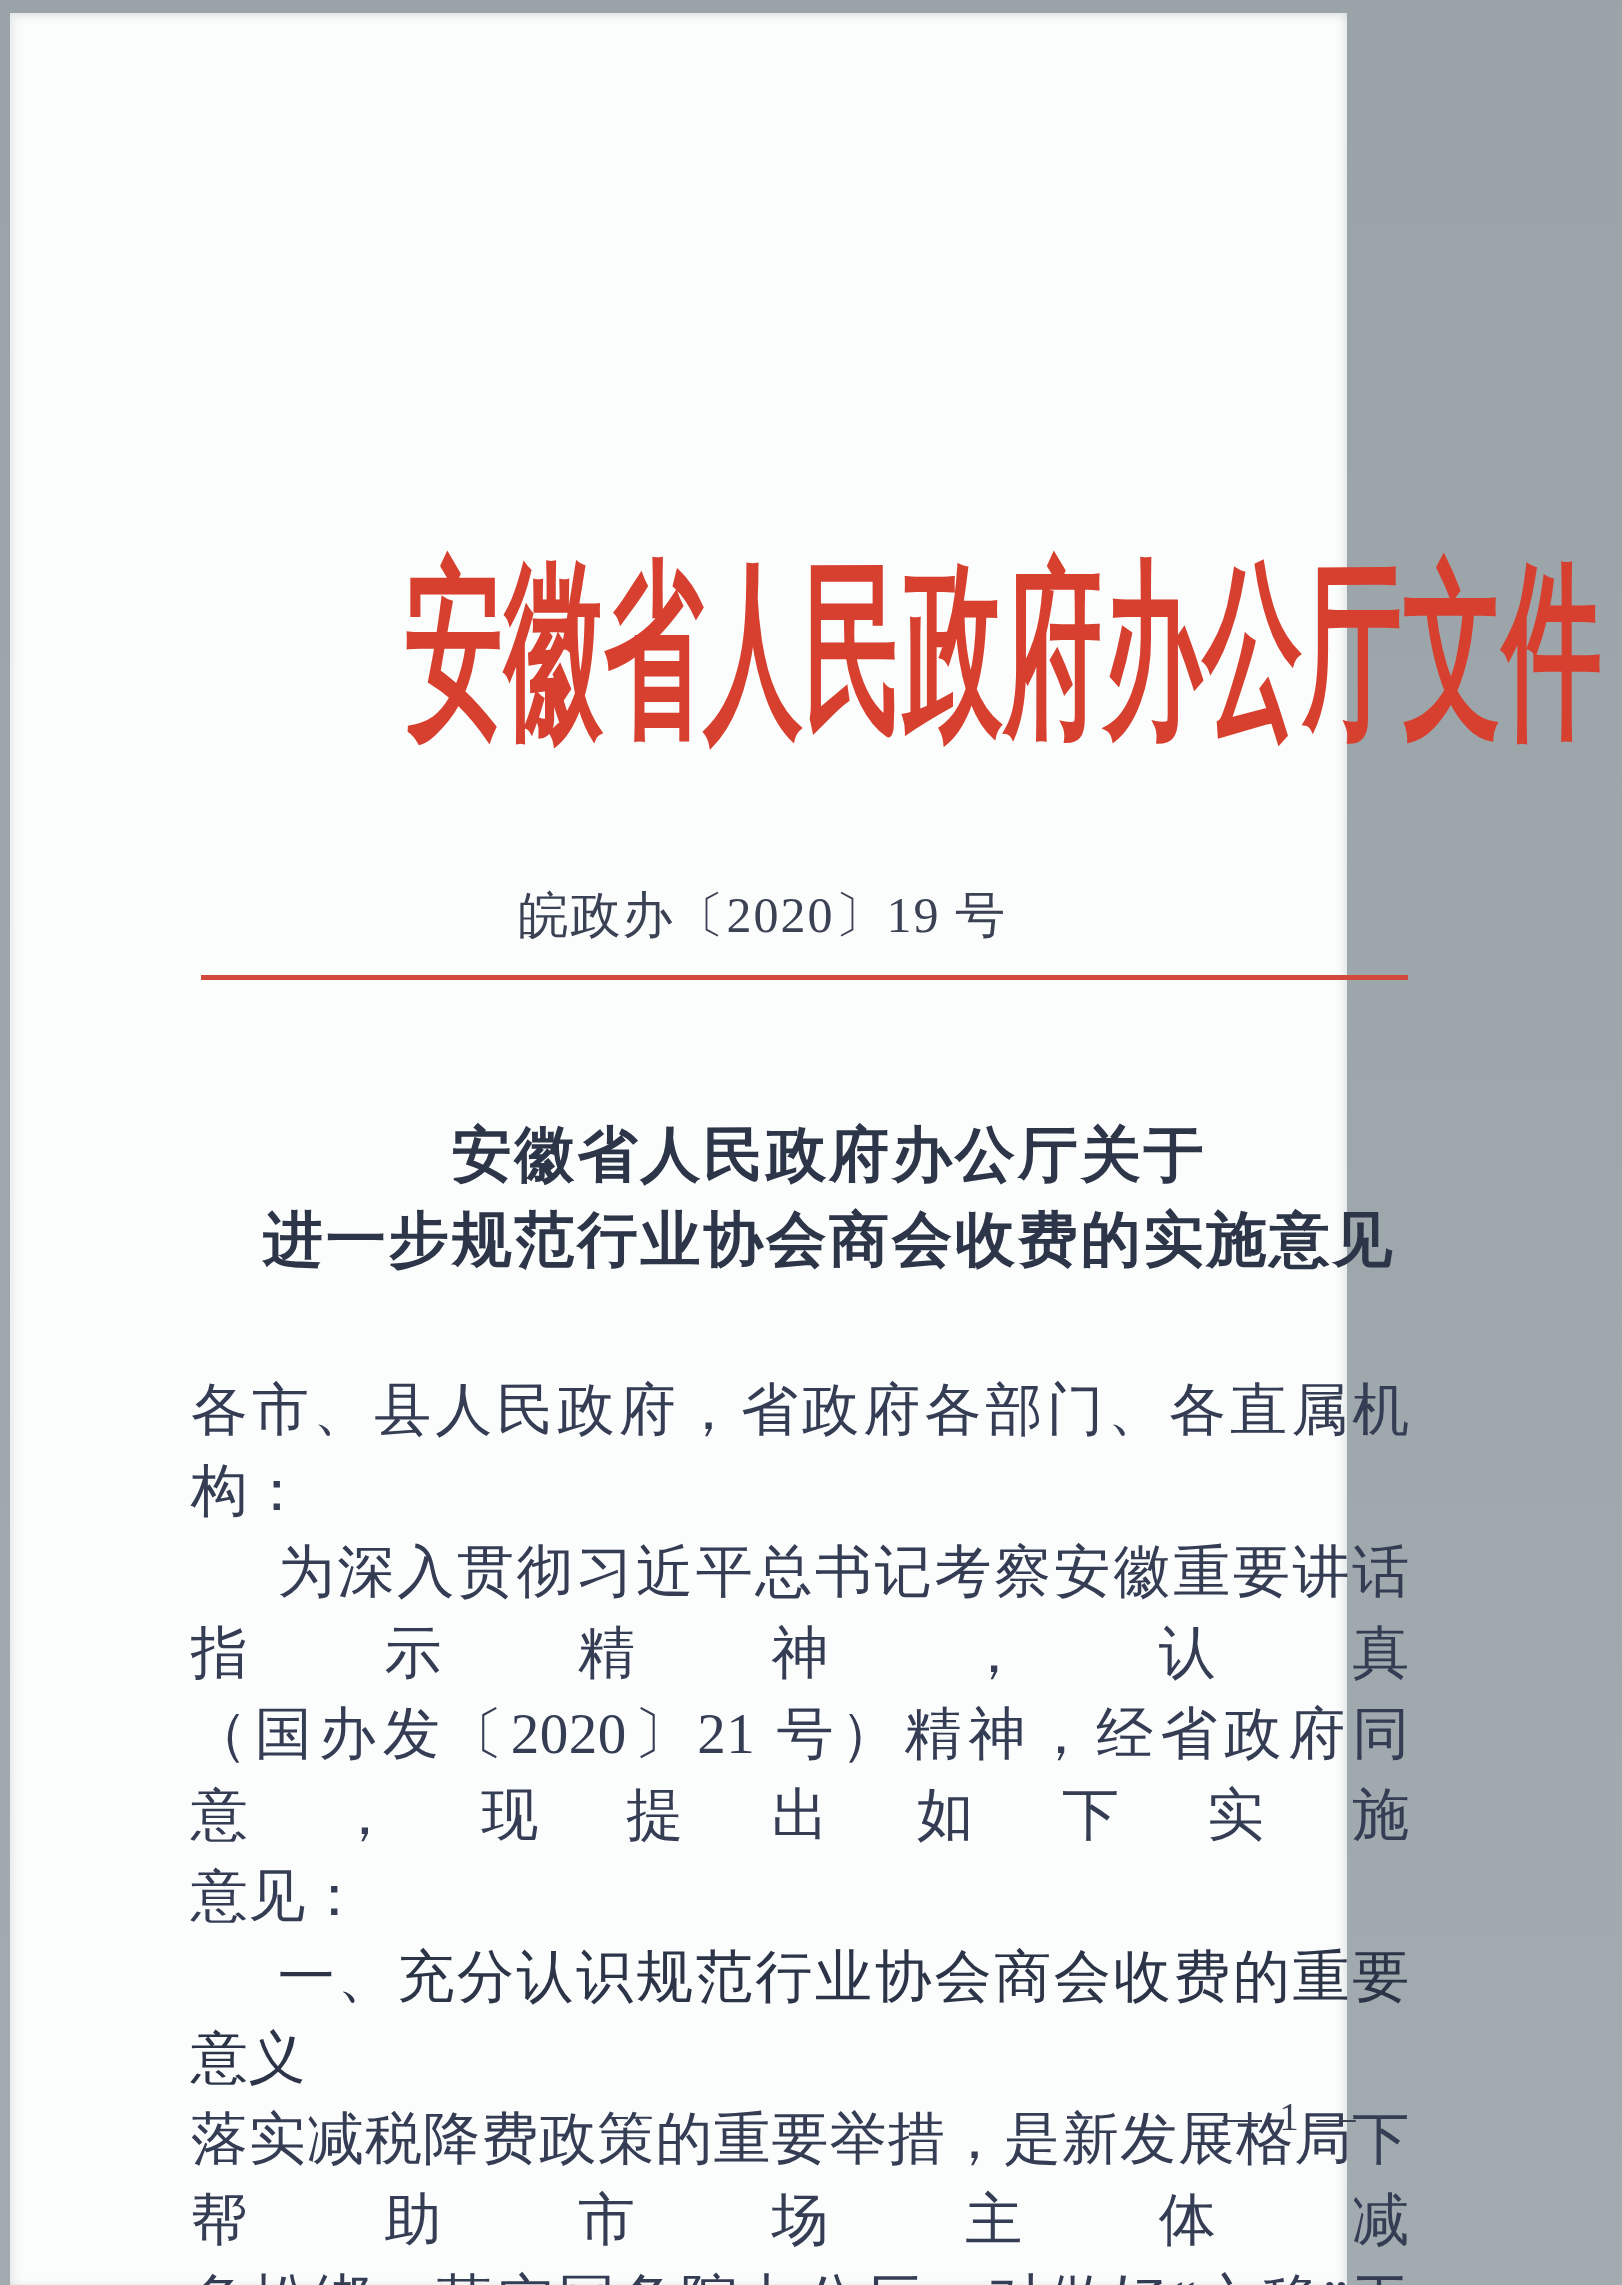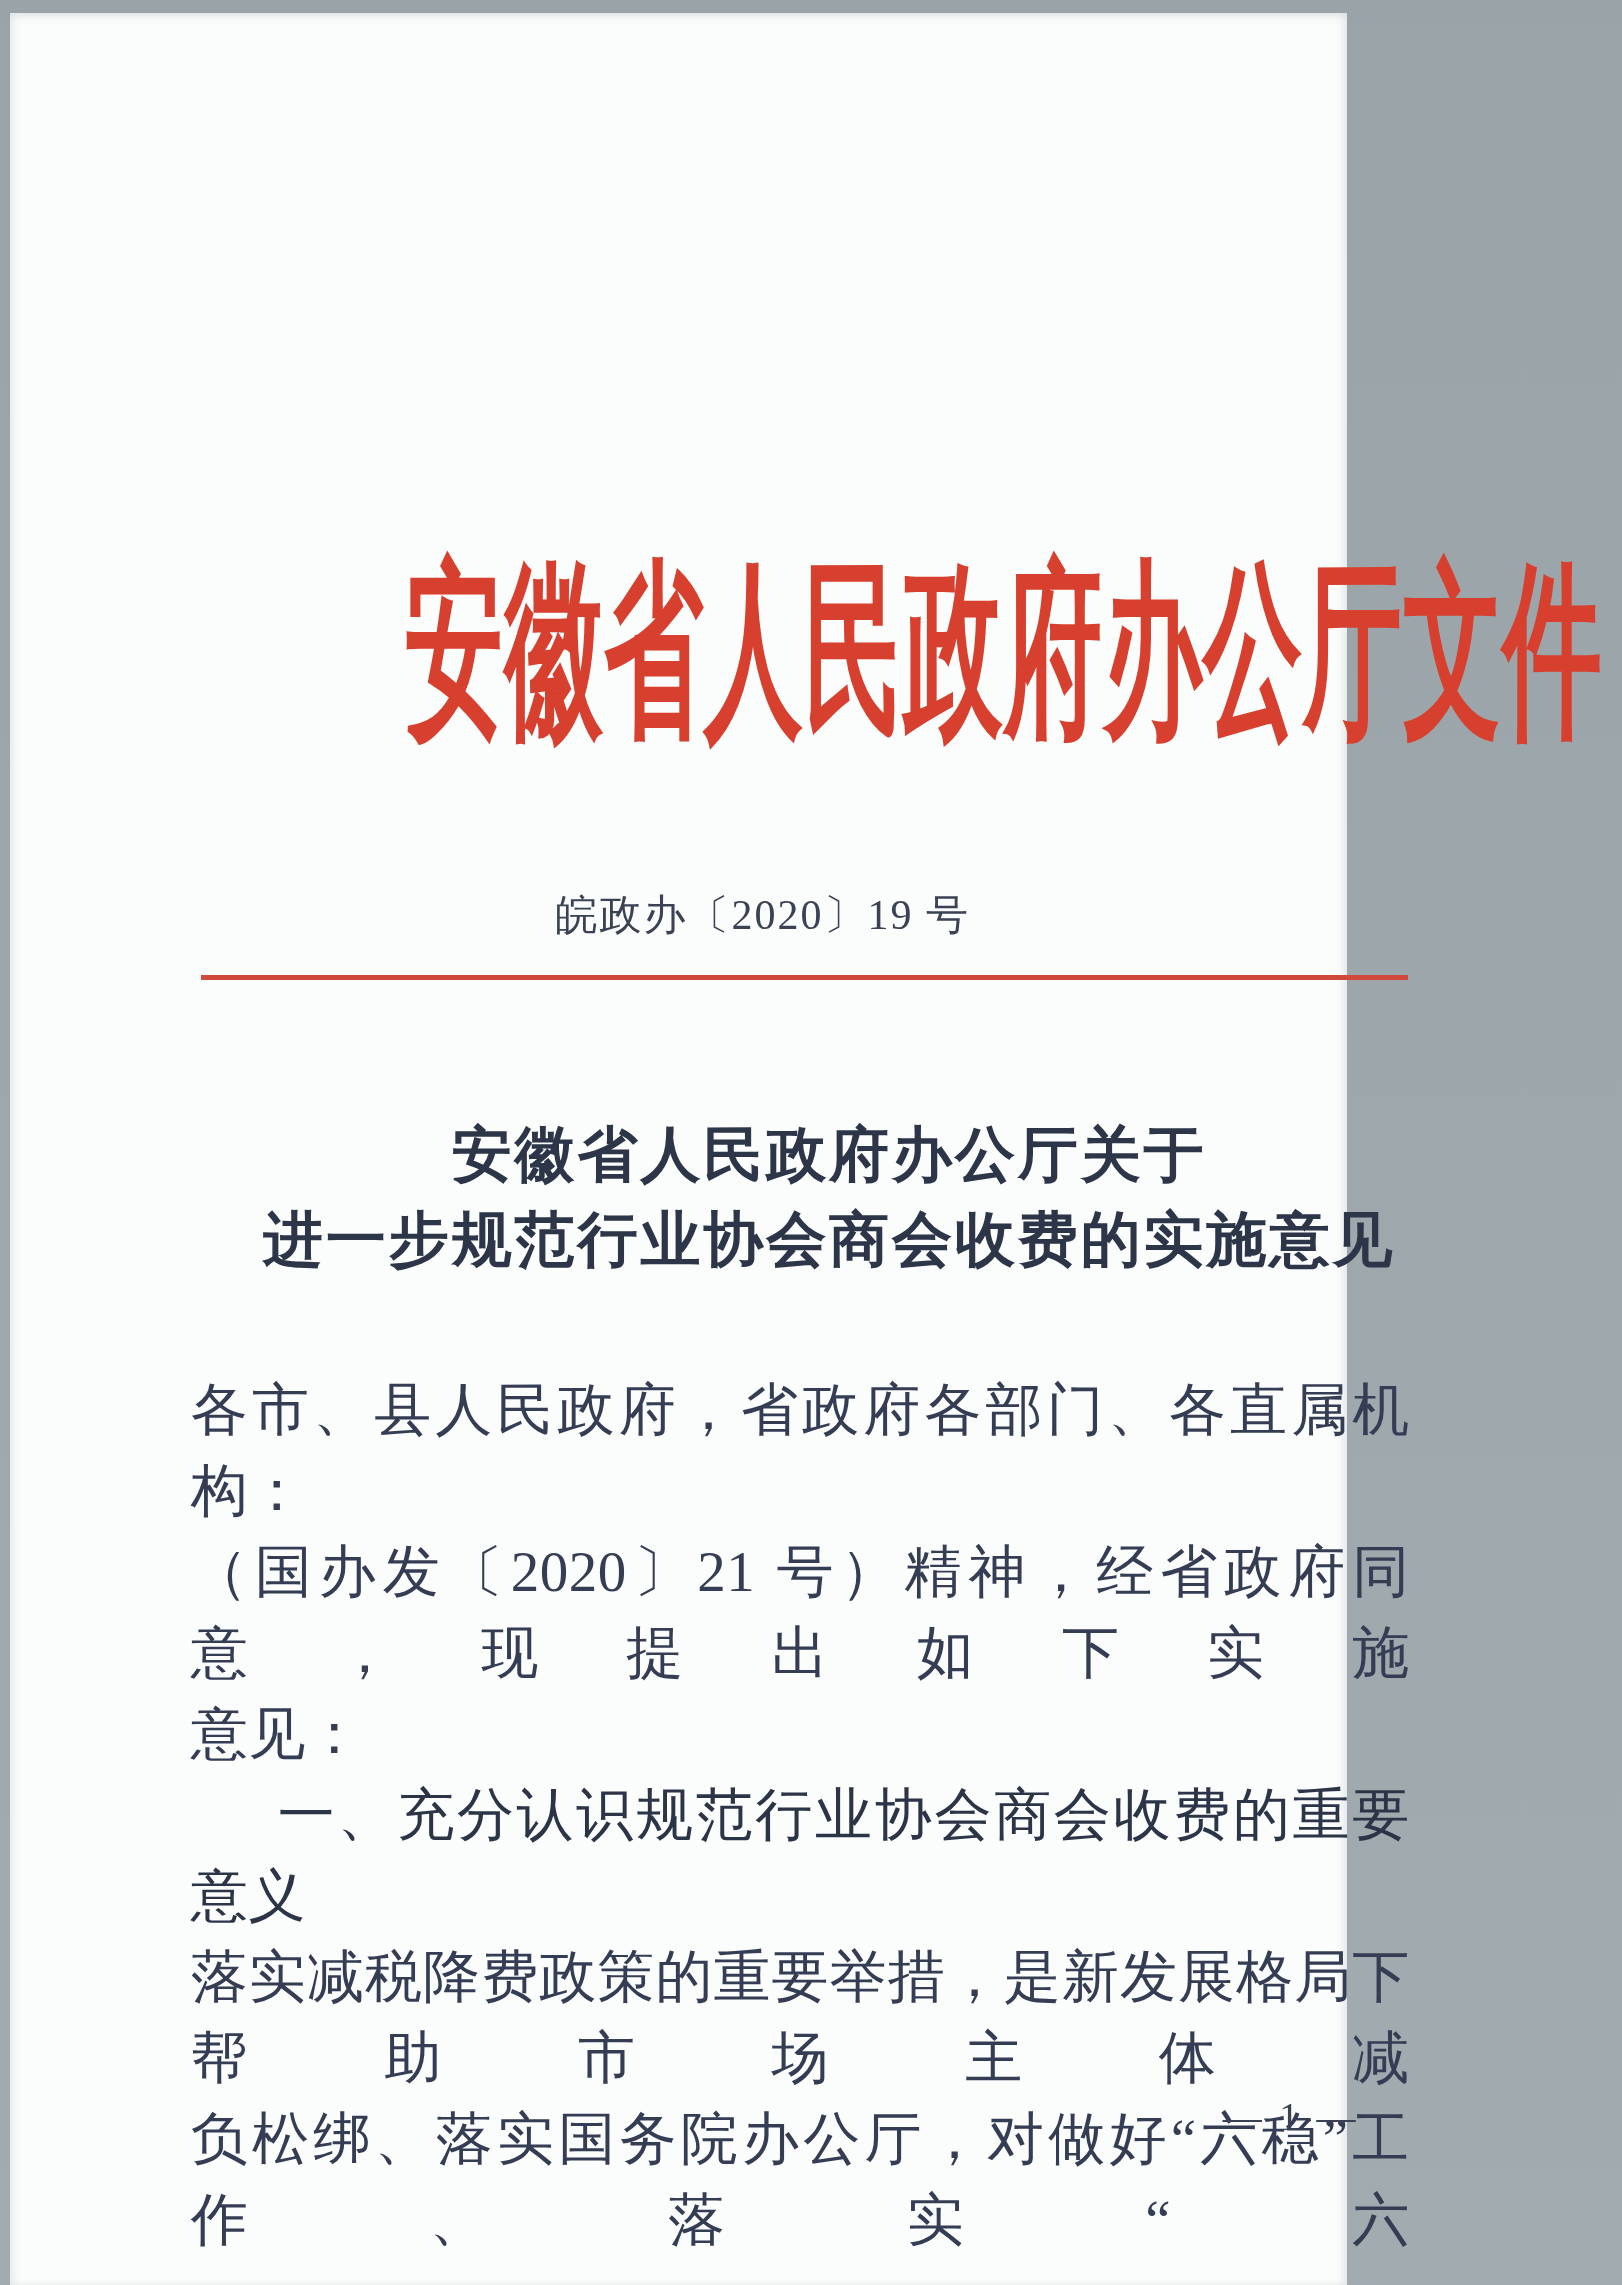--- a/index.html
+++ b/index.html
@@ -45,21 +45,21 @@
     transform-origin: center top;
     letter-spacing: 2px;
   }
   
   .doc-number {
     position: absolute;
     top: 877px;
     left: 0;
     width: 1506px;
     text-align: center;
-    font-size: 42px;
+    font-size: 50px;
     line-height: 51px;
     color: #3a4254;
     letter-spacing: 2px;
   }
   
   .red-rule {
     position: absolute;
     left: 191px;
     top: 962px;
     width: 1207px;
@@ -121,20 +121,21 @@
 
     <div class="red-rule"></div>
 
     <div class="doc-title">
       <div>安徽省人民政府办公厅关于</div>
       <div>进一步规范行业协会商会收费的实施意见</div>
     </div>
 
     <div class="body-text">
       <div class="line">各市、县人民政府，省政府各部门、各直属机构：</div>
+      <div class="line fill indent">为深入贯彻习近平总书记考察安徽重要讲话指示精神，认真</div>
       <div class="line fill">（国办发〔2020〕21 号）精神，经省政府同意，现提出如下实施</div>
       <div class="line">意见：</div>
       <div class="line bold indent">一、充分认识规范行业协会商会收费的重要意义</div>
       <div class="line fill">落实减税降费政策的重要举措，是新发展格局下帮助市场主体减</div>
       <div class="line fill">负松绑、落实国务院办公厅，对做好“六稳”工作、落实“六</div>
     </div>
 
     <div class="page-number">— 1 —</div>
 
   </div>

